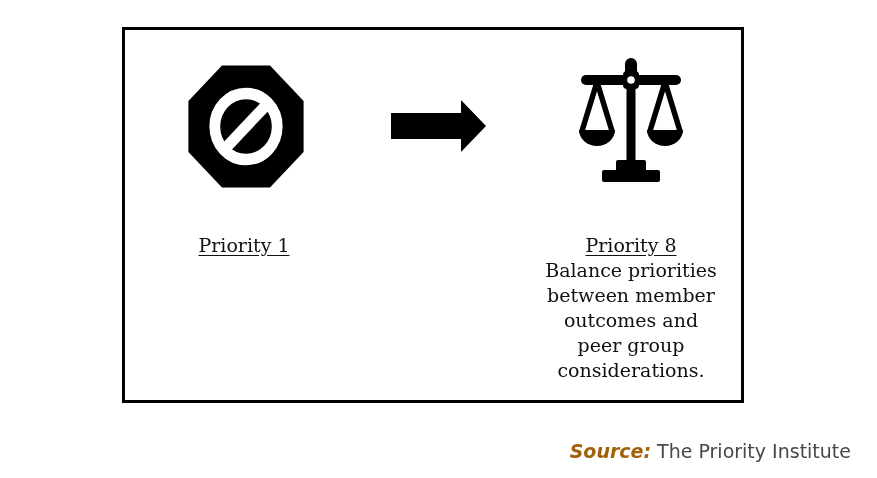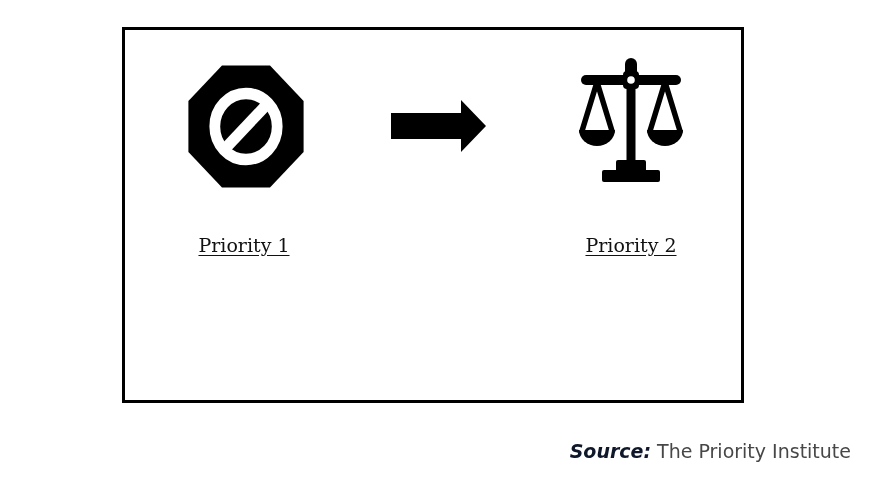--- a/index.html
+++ b/index.html
@@ -49,21 +49,21 @@
     position: absolute;
     top: 440px; right: 26px;
     font-family: "DejaVu Sans", "Liberation Sans", sans-serif;
     font-size: 19px;
     color: #474747;
     white-space: nowrap;
   }
   .source-label {
     font-weight: bold;
     font-style: italic;
-    color: #0f172a;
+    color: #a16207;
   }
   .source-text { margin-left: 6px; }
 </style>
 </head>
 <body>
 
 <div class="canvas">
 
   <div class="diagram-box">
 
@@ -103,21 +103,26 @@
         </g>
         <circle cx="56" cy="22" r="3.8" fill="#ffffff"></circle>
       </svg>
     </div>
 
     <div class="text-block left">
       <div class="text-heading">Priority 1</div>
     </div>
 
     <div class="text-block right">
-      <div class="text-heading">Priority 2</div>
+      <div class="text-heading">Priority 8</div>
+      <div class="text-body">Balance priorities
+between member
+outcomes and
+peer group
+considerations.</div>
     </div>
 
   </div>
 
   <div class="source-line">
     <span class="source-label">Source:</span><span class="source-text">The Priority Institute</span>
   </div>
 
 </div>
 

